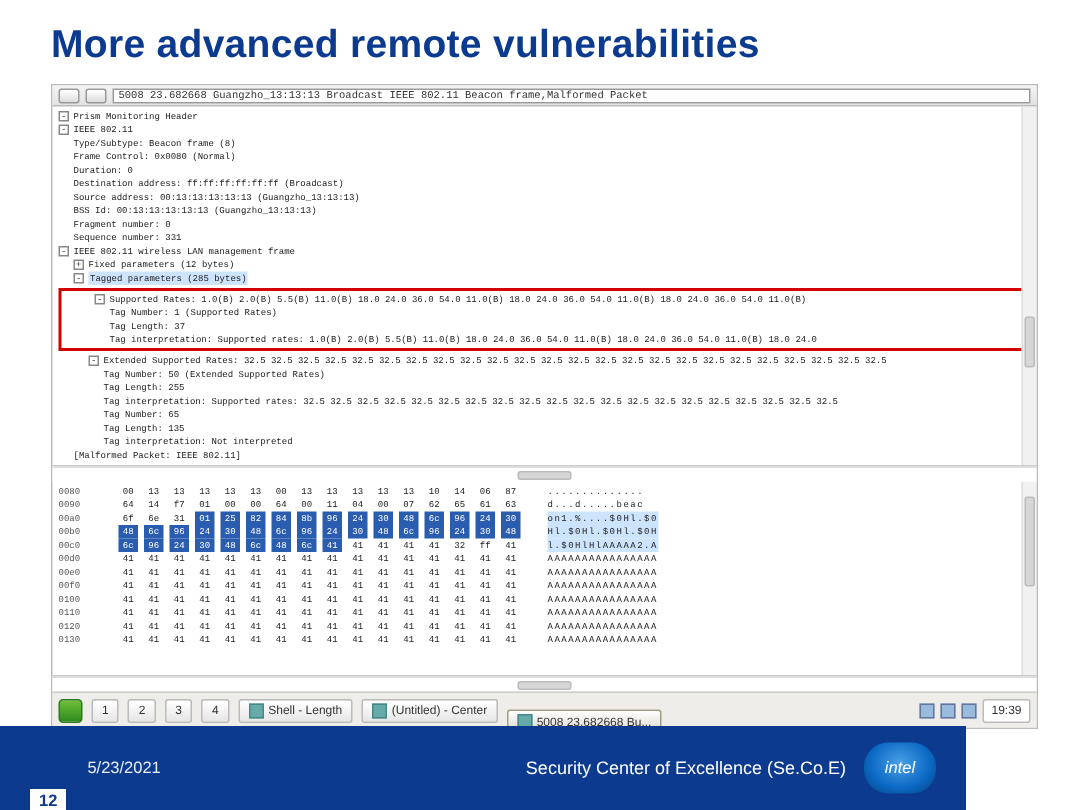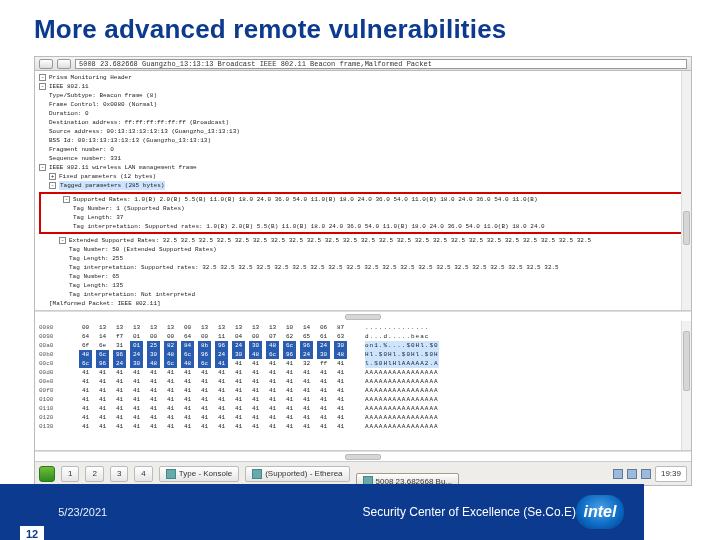--- a/index.html
+++ b/index.html
@@ -80,27 +80,27 @@
     background: #fff; display: flex; align-items: center; text-align: right;
   }
 
   .footer {
     position: absolute; left: 0; right: 0; bottom: 0; height: 56px;
     background: #0b3a8f; color: #fff; display: flex; align-items: center;
     padding: 0 20px;
   }
   .footer .pagenum { background: #fff; color: #0b3a8f; font-size: 11px; font-weight: bold; padding: 2px 6px; margin-right: 14px; margin-top: 44px; }
   .footer .date { font-size: 11px; color: #e8eefb; }
-  .footer .attr { margin-left: auto; font-size: 12px; }
+  .footer .attr { margin-left: auto; font-size: 12px; margin-right: 12px; }
   .footer .logo {
     width: 48px; height: 34px; border-radius: 16px;
     background: radial-gradient(ellipse at 50% 40%, #4aa0e8 0%, #0a68c2 60%, #043e78 100%);
     display: flex; align-items: center; justify-content: center;
   }
-  .footer .logo span { font-family: Arial, sans-serif; font-size: 16px; font-weight: bold; color: #fff; font-style: italic; }
+  .footer .logo span { font-family: Arial, sans-serif; font-size: 11px; font-weight: normal; color: #fff; font-style: italic; }
 </style>
 </head>
 <body>
 
 <div class="slide">
 
   <div class="title">More advanced remote vulnerabilities</div>
 
   <div class="shot">
 
@@ -434,25 +434,25 @@
           <span>2</span>
         </div>
       <div class="taskbtn">
           <span>3</span>
         </div>
       <div class="taskbtn">
           <span>4</span>
         </div>
       <div class="taskbtn">
           <span class="ticon"></span>
-          <span>Type - Konsole</span>
+          <span>Shell - Length</span>
         </div>
       <div class="taskbtn">
           <span class="ticon"></span>
-          <span>(Supported) - Etherea</span>
+          <span>(Untitled) - Center</span>
         </div>
       <div class="taskbtn active">
           <span class="ticon"></span>
           <span>5008 23.682668 Bu...</span>
         </div>
       <div class="tray">
         <div class="tic"></div>
         <div class="tic"></div>
         <div class="tic"></div>
         <div class="clock">

